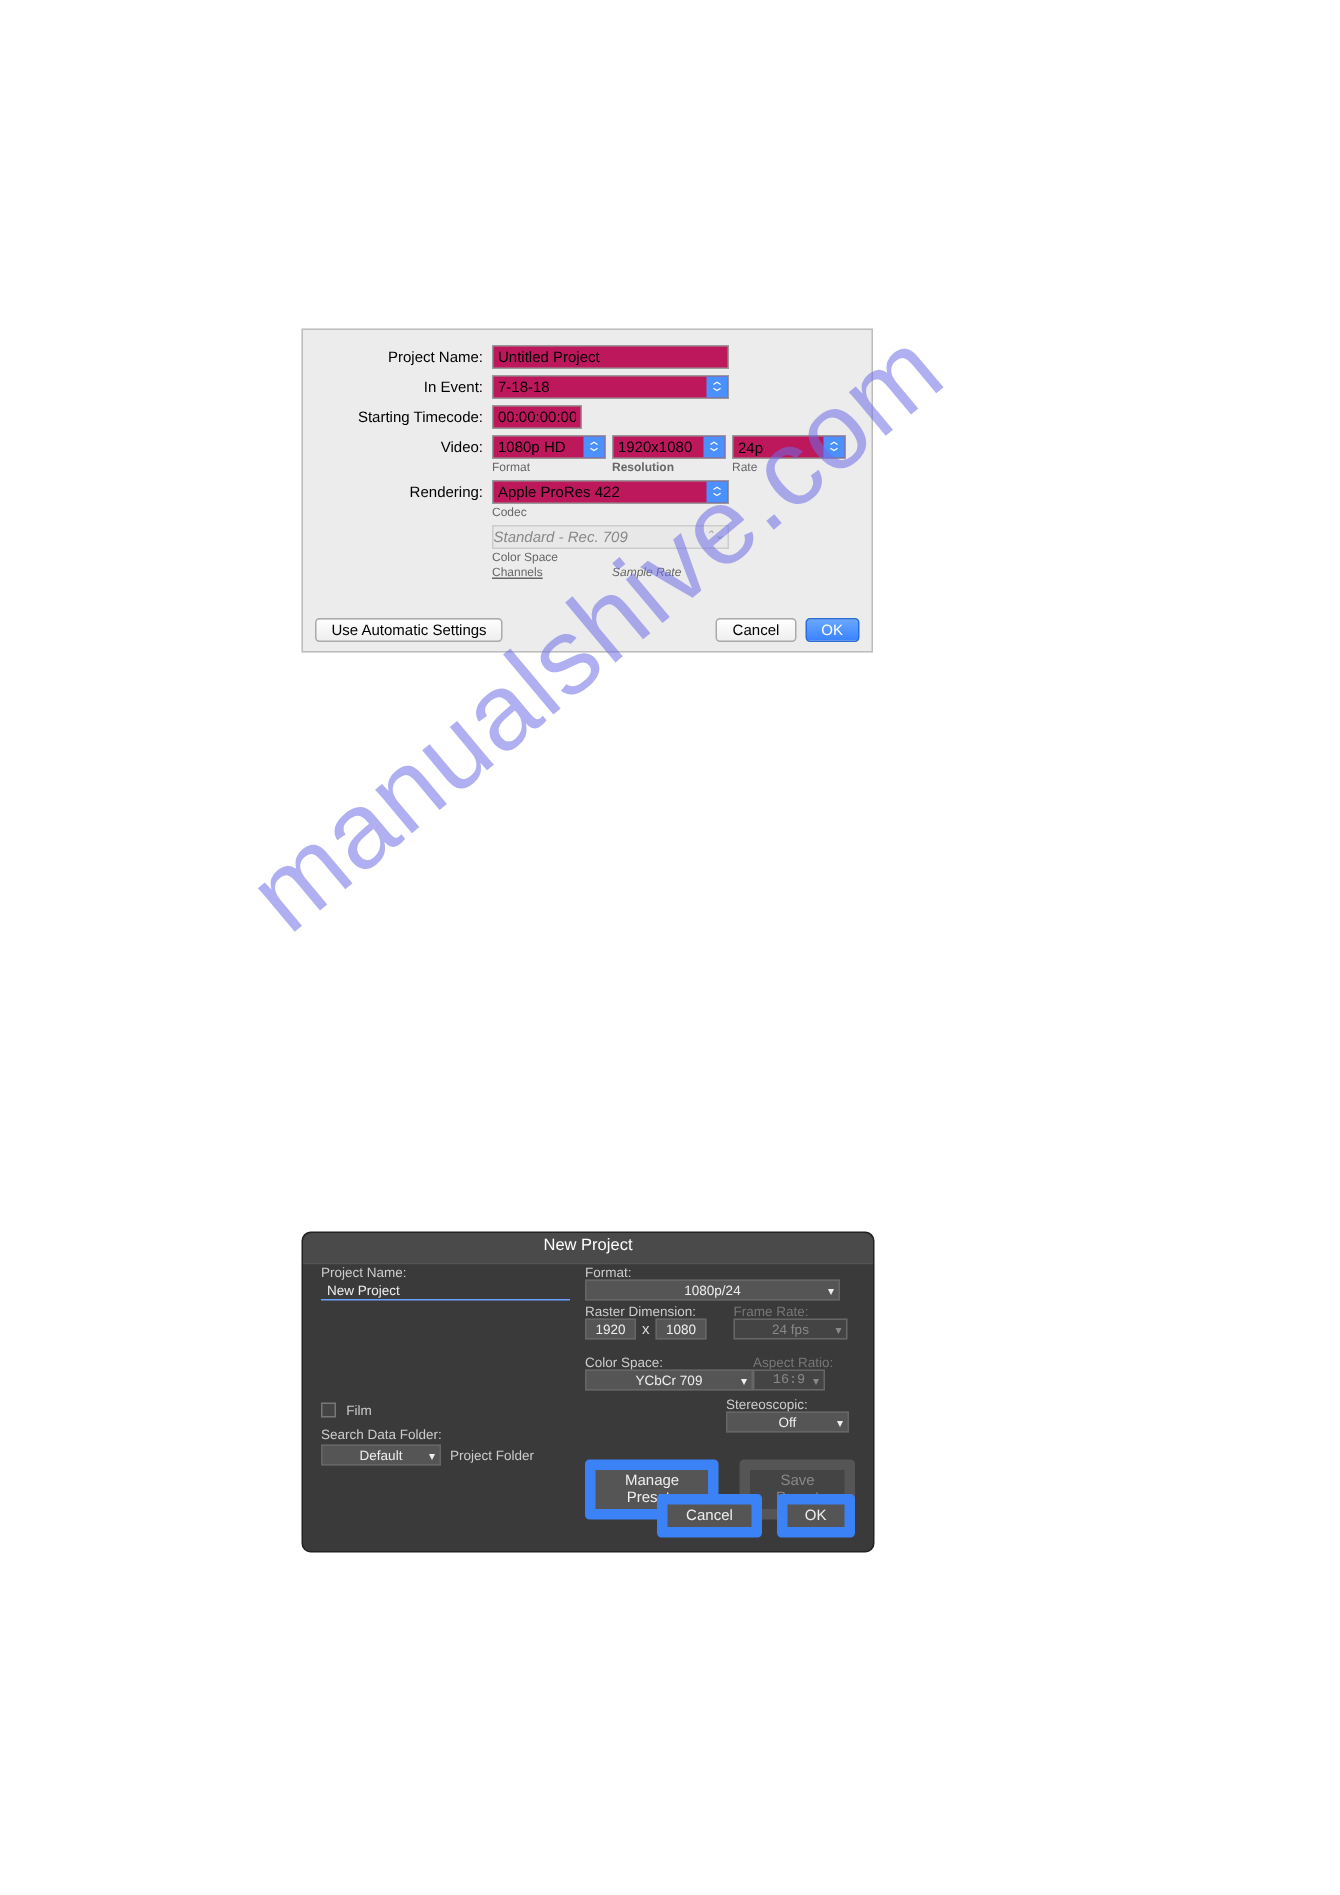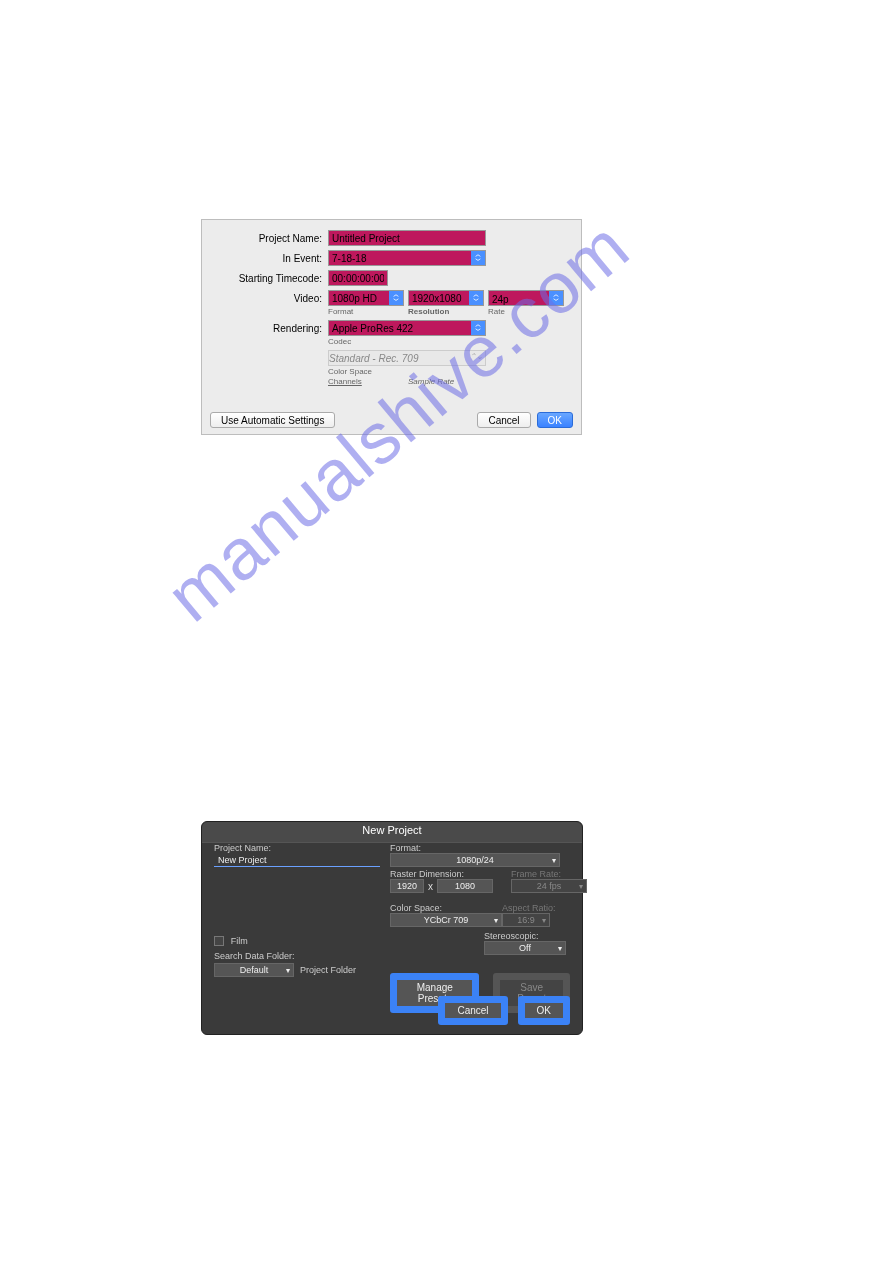--- a/index.html
+++ b/index.html
@@ -223,21 +223,21 @@
       </div>
 
       <div class="col right" style="top:26px; display:flex; gap:18px;">
         <div>
           <div class="lbl">Raster Dimension:</div>
           <div style="display:flex; align-items:center;">
             <div class="txt" style="width:34px; justify-content:center;">
                 <span>1920</span>
               </div>
             <span style="padding:0 4px;">x</span>
-            <div class="txt" style="width:56px; justify-content:center;">
+            <div class="txt" style="width:34px; justify-content:center;">
                 <span>1080</span>
               </div>
           </div>
         </div>
         <div>
           <div class="dlbl">Frame Rate:</div>
           <div class="dsel" style="width:76px; justify-content:center;">
             <span style="margin:0 auto;">24 fps</span>
           </div>
         </div>
@@ -246,21 +246,21 @@
       <div class="col right" style="top:60px; display:flex; ">
         <div>
           <div class="lbl">Color Space:</div>
           <div class="sel" style="width:112px; justify-content:center;">
             <span style="margin:0 auto;">YCbCr 709</span>
           </div>
         </div>
         <div>
           <div class="dlbl">Aspect Ratio:</div>
           <div class="dsel" style="width:48px; justify-content:center;">
-            <span style="margin:0 auto;">16:9</span>
+            <span style="margin:0 auto;font-family:Liberation Mono, monospace;">16:9</span>
           </div>
         </div>
       </div>
 
       <div class="col right" style="top:88px; left:282px; width:88px;">
         <div class="lbl">Stereoscopic:</div>
         <div class="sel" style="width:82px; justify-content:center;">
           <span style="margin:0 auto;">Off</span>
         </div>
       </div>

